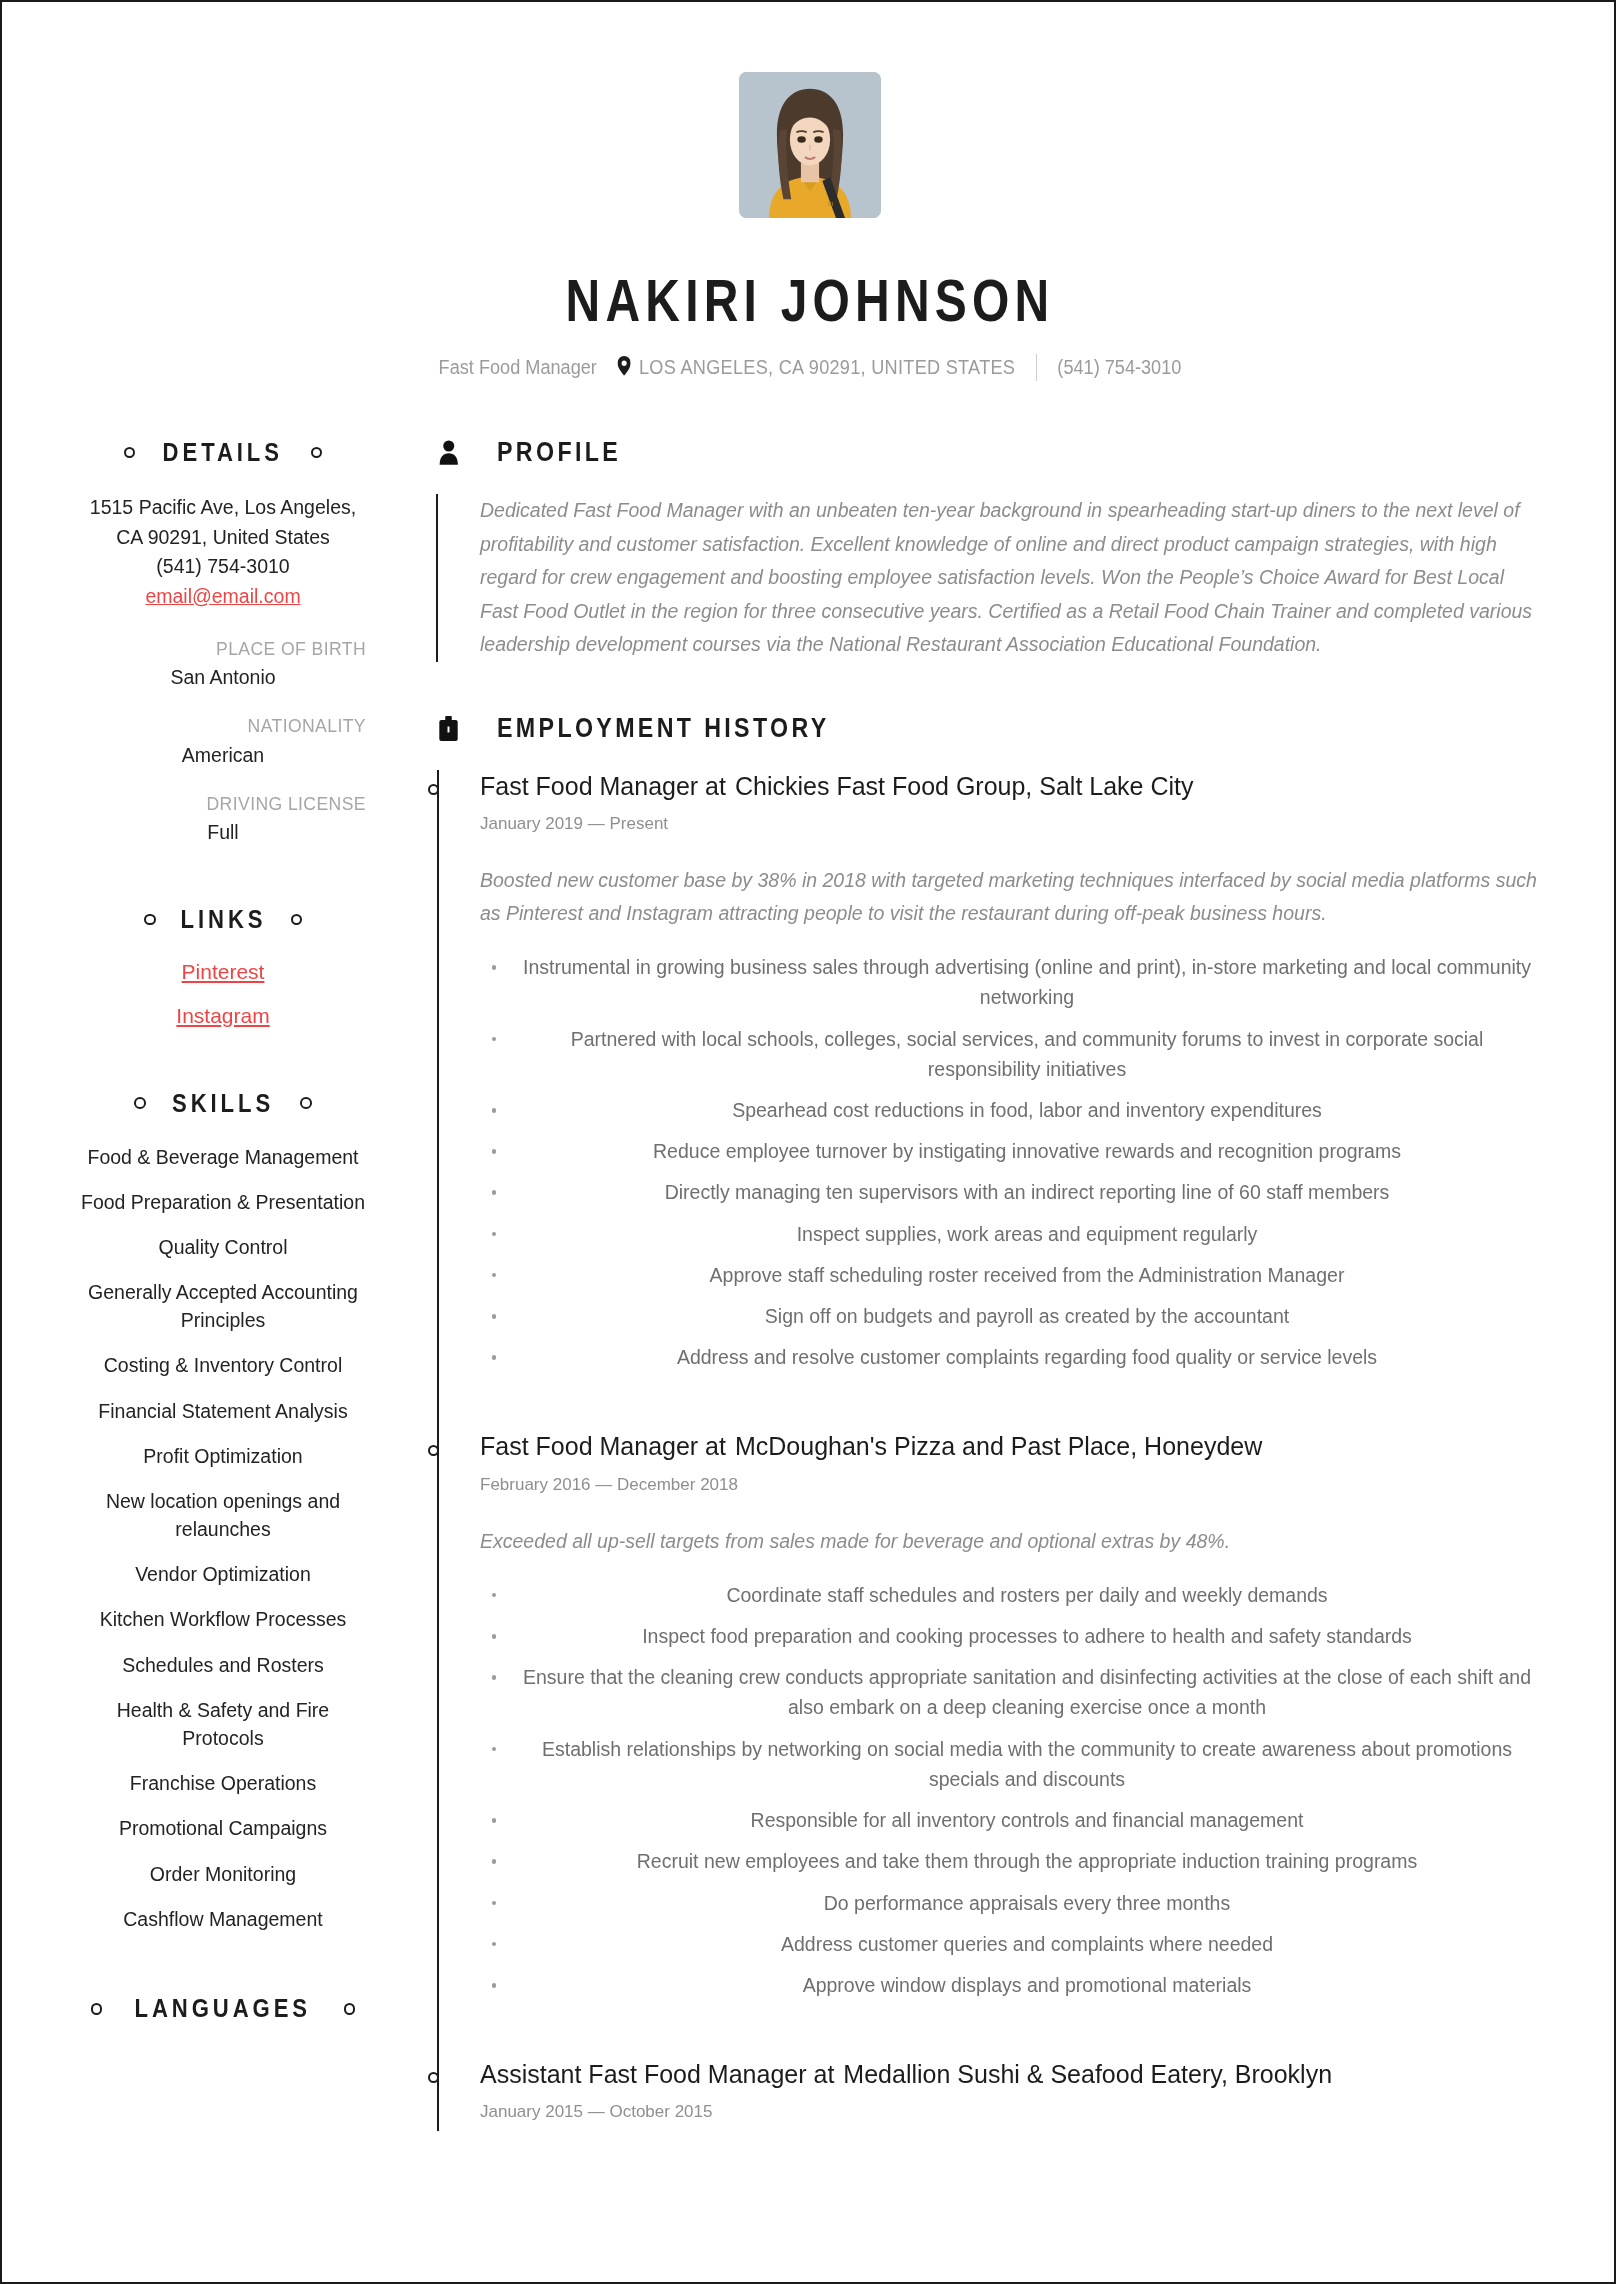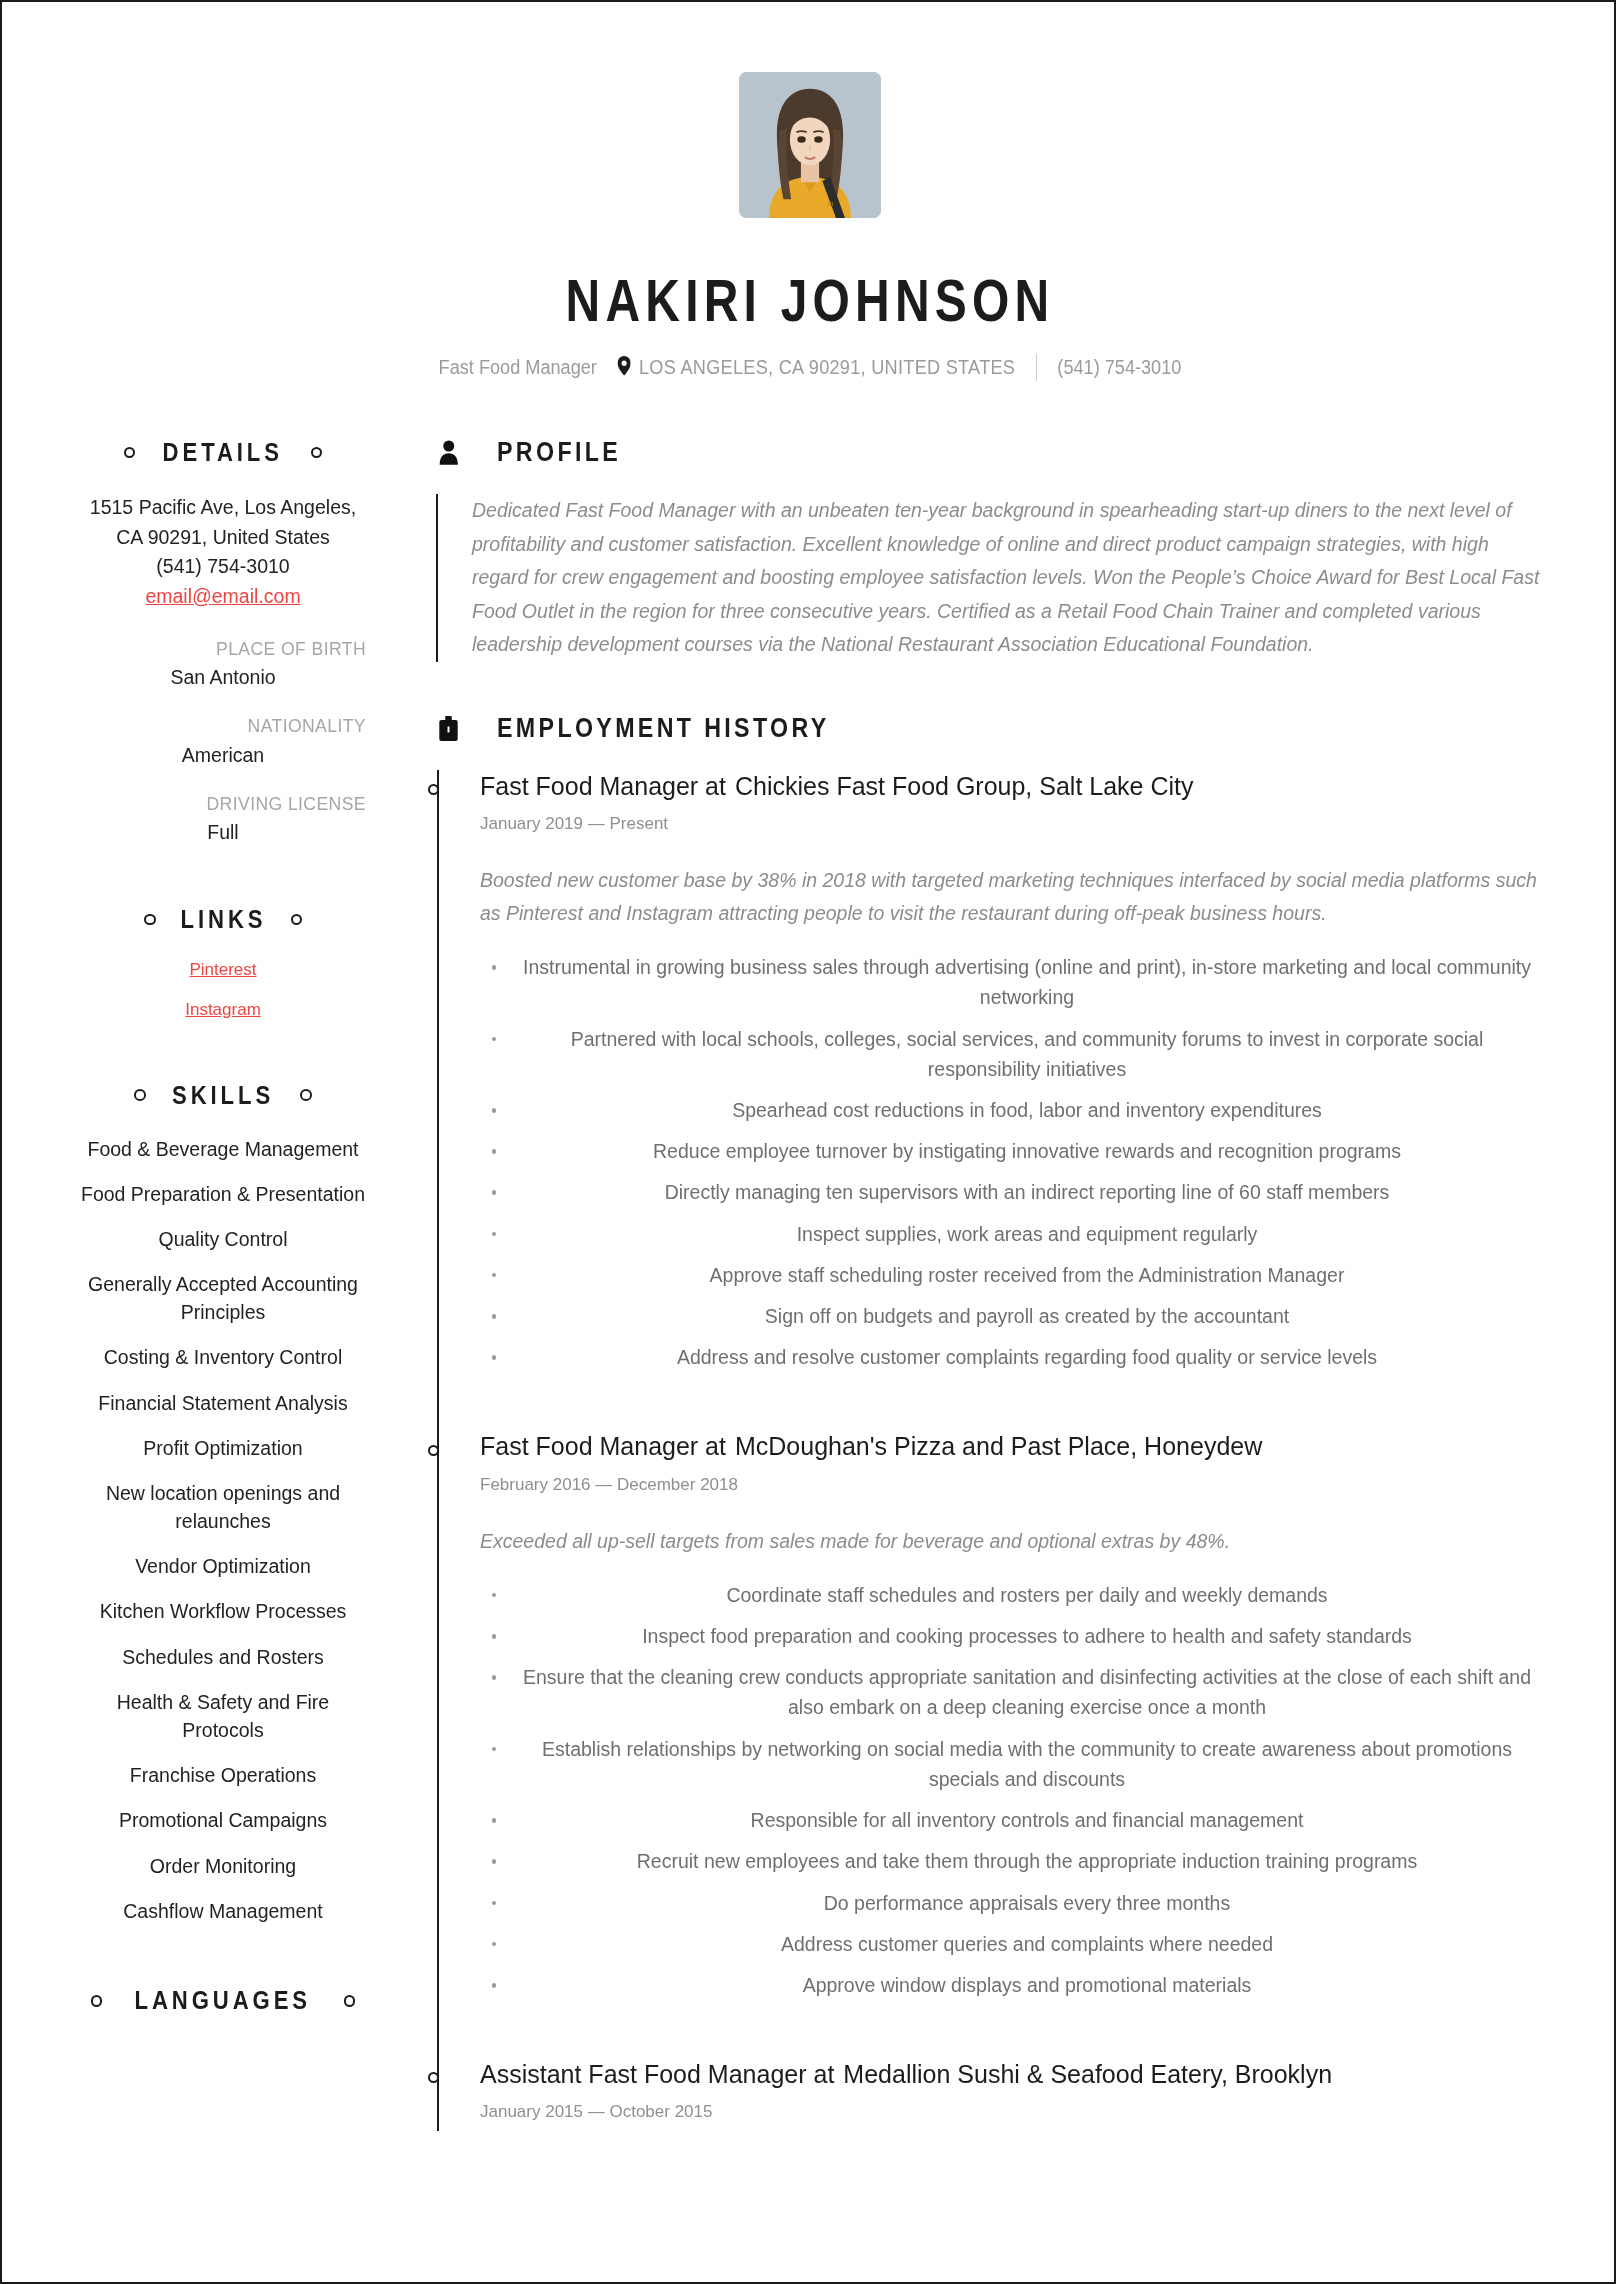--- a/index.html
+++ b/index.html
@@ -142,21 +142,21 @@
     text-align: right;
   }
   .field-value {
     font-size: 19.5px;
     color: #232323;
     margin-top: 6.5px;
   }
 
   .links-list { margin-top: 2.6px; }
   .links-list .side-link {
-    font-size: 17px;
+    font-size: 21px;
     margin-bottom: 19.5px;
   }
 
   .skills-list .skill {
     font-size: 19.5px;
     color: #232323;
     line-height: 1.42;
     margin-bottom: 17.6px;
   }
 
@@ -183,21 +183,21 @@
     font-weight: 700;
     letter-spacing: 3.9px;
     color: #1c1c1c;
     transform: scaleX(0.86);
     transform-origin: left center;
   }
 
   
   .profile-box {
     display: flex;
-    gap: 0;
+    gap: 8px;
   }
   .profile-rule {
     width: 2px;
     background: #1c1c1c;
     flex: 0 0 2px;
   }
   .profile-text {
     padding-left: 34px;
     font-size: 19.5px;
     line-height: 1.72;

